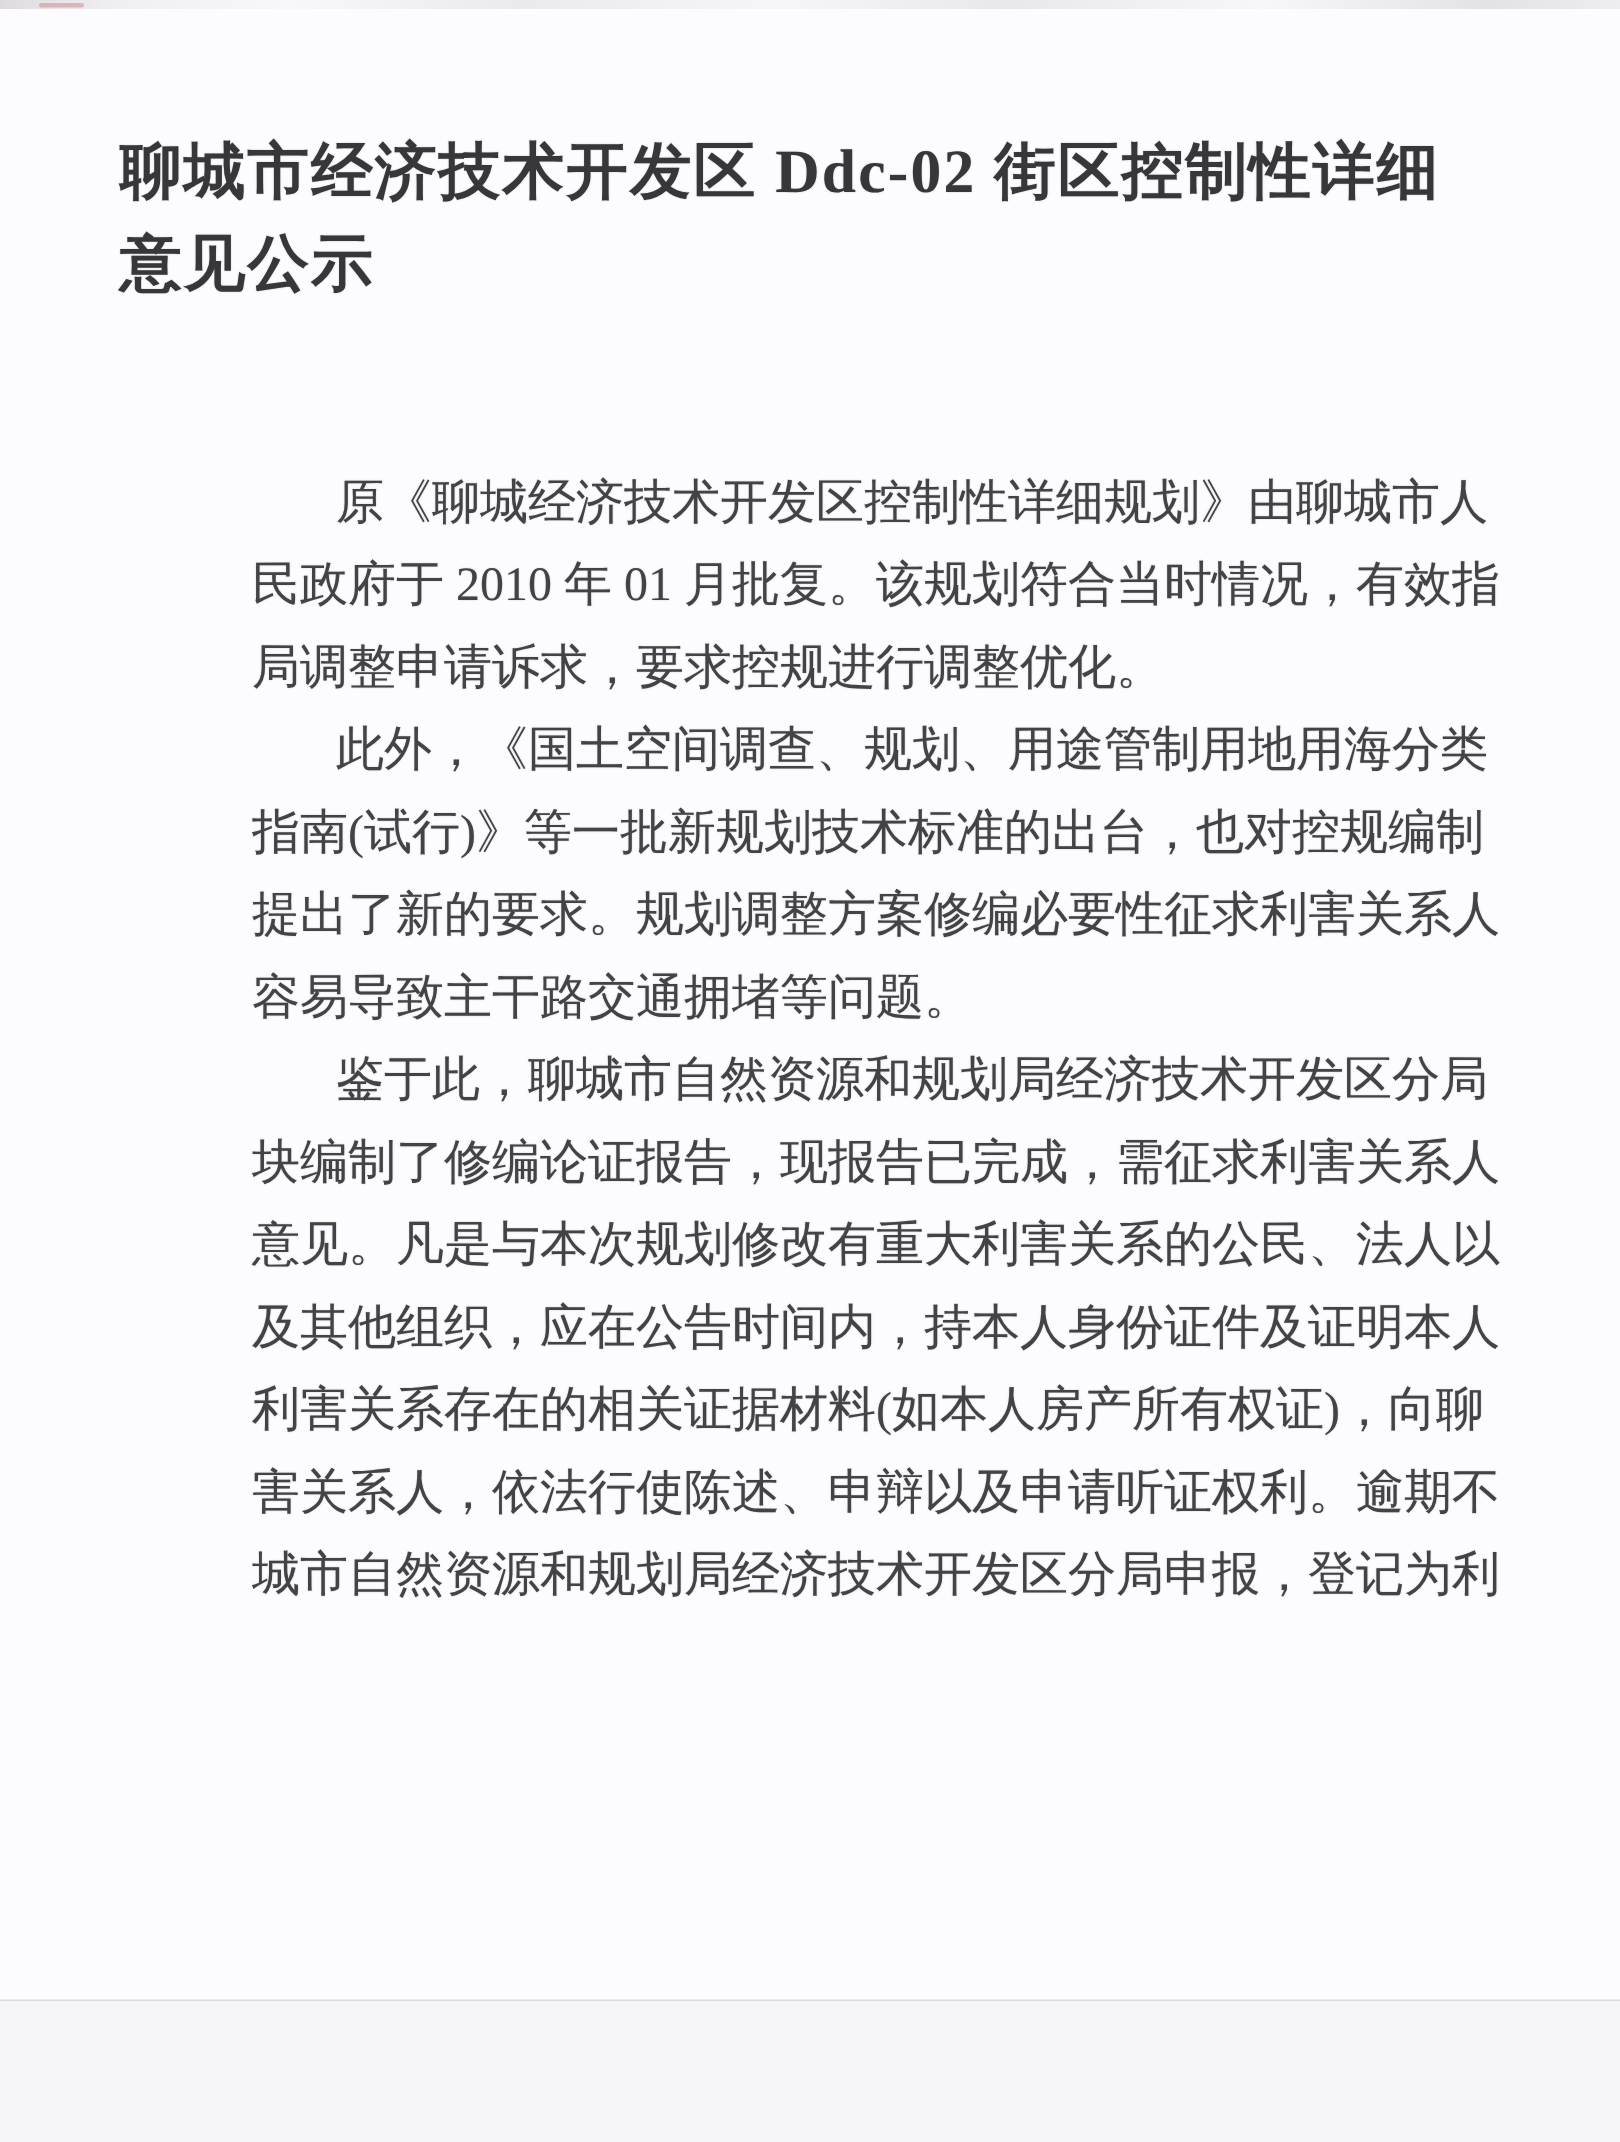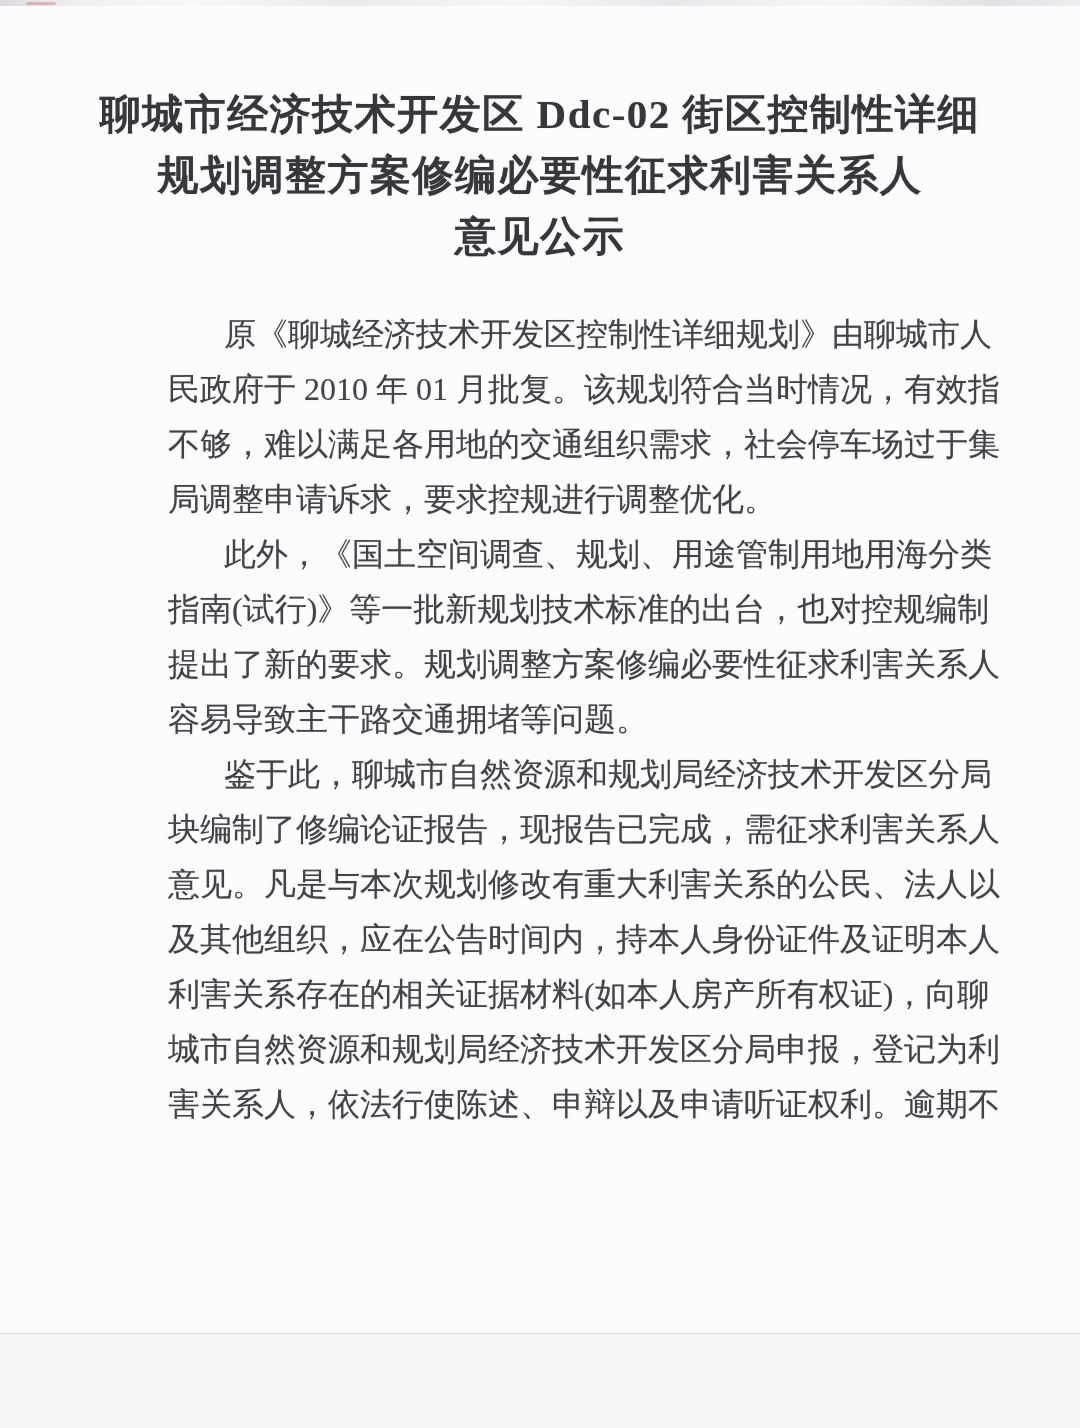--- a/index.html
+++ b/index.html
@@ -31,21 +31,20 @@
     width: 30px; height: 3px;
     background: #c77b7b;
     opacity: 0.45;
     border-radius: 2px;
   }
   .notice-title {
     position: absolute;
     top: 84px;
     left: 80px;
     right: 80px;
-    text-align: center;
     font-weight: bold;
     font-size: 41px;
     line-height: 61px;
     color: #36363b;
     letter-spacing: 1.5px;
     text-shadow: 0 0 1px rgba(54,54,59,0.35);
   }
   .doc-body {
     position: absolute;
     top: 307px;
@@ -84,48 +83,46 @@
 </head>
 <body>
 
 <div class="page">
 
   <div class="scan-edge-top"></div>
   <div class="scan-mark-red"></div>
 
   <div class="notice-title">
     <div>聊城市经济技术开发区 Ddc-02 街区控制性详细</div>
-    <div>规划调整方案修编必要性征求利害关系人</div>
     <div>意见公示</div>
   </div>
 
   <div class="doc-body">
 
     <div>
       <div class="ln ind">原《聊城经济技术开发区控制性详细规划》由聊城市人</div>
       <div class="ln">民政府于 2010 年 01 月批复。该规划符合当时情况，有效指</div>
-      <div class="ln">不够，难以满足各用地的交通组织需求，社会停车场过于集</div>
       <div class="ln end">局调整申请诉求，要求控规进行调整优化。</div>
     </div>
 
     <div>
       <div class="ln ind">此外，《国土空间调查、规划、用途管制用地用海分类</div>
       <div class="ln">指南(试行)》等一批新规划技术标准的出台，也对控规编制</div>
       <div class="ln">提出了新的要求。规划调整方案修编必要性征求利害关系人</div>
       <div class="ln end">容易导致主干路交通拥堵等问题。</div>
     </div>
 
     <div>
       <div class="ln ind">鉴于此，聊城市自然资源和规划局经济技术开发区分局</div>
       <div class="ln">块编制了修编论证报告，现报告已完成，需征求利害关系人</div>
       <div class="ln">意见。凡是与本次规划修改有重大利害关系的公民、法人以</div>
       <div class="ln">及其他组织，应在公告时间内，持本人身份证件及证明本人</div>
       <div class="ln">利害关系存在的相关证据材料(如本人房产所有权证)，向聊</div>
+      <div class="ln">害关系人，依法行使陈述、申辩以及申请听证权利。逾期不</div>
       <div class="ln">城市自然资源和规划局经济技术开发区分局申报，登记为利</div>
-      <div class="ln">害关系人，依法行使陈述、申辩以及申请听证权利。逾期不</div>
     </div>
 
   </div>
 
   <div class="page-break-line"></div>
   <div class="page-bottom"></div>
 
 </div>
 
 </body></html>

